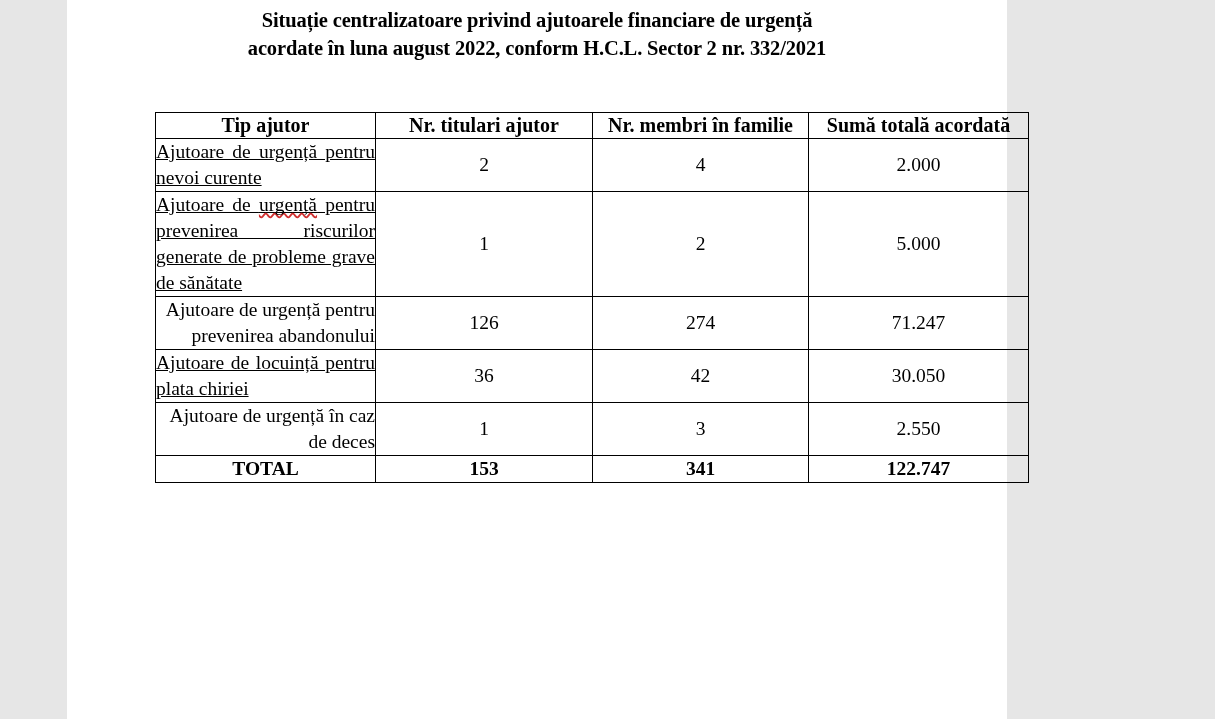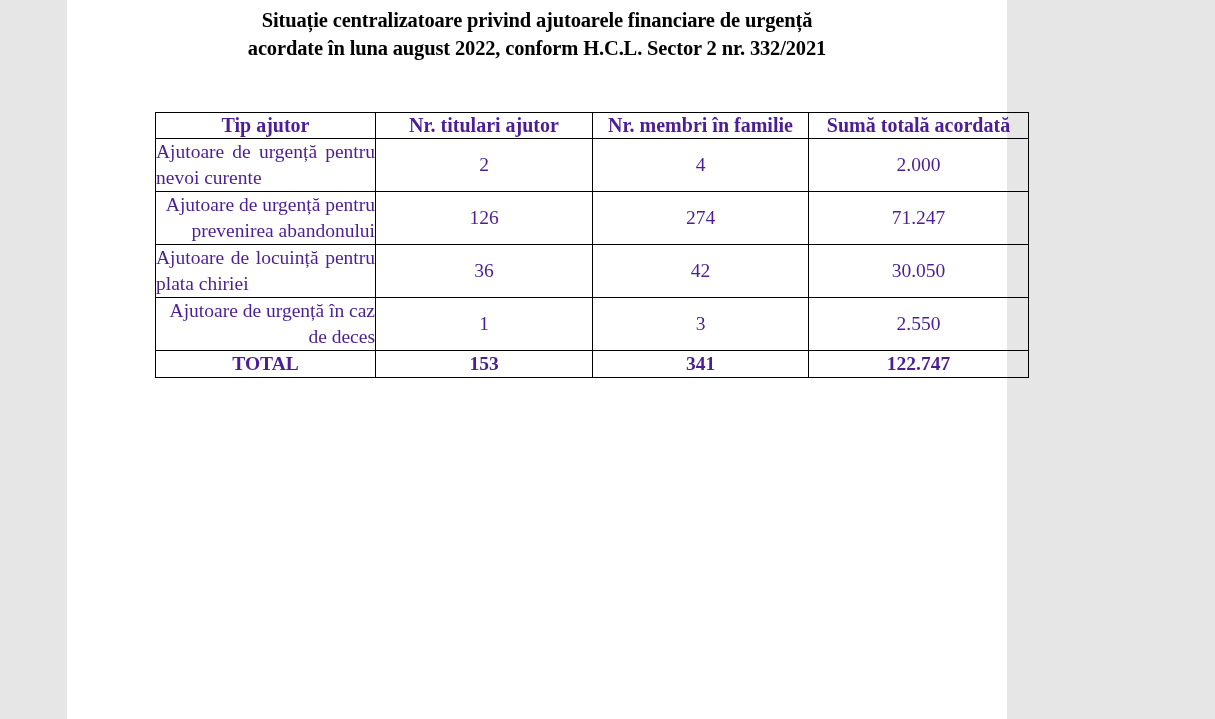--- a/index.html
+++ b/index.html
@@ -39,41 +39,41 @@
     left: 88px;
     top: 112px;
     width: 873px;
     border-collapse: collapse;
     table-layout: fixed;
   }
   #doc-table td, #doc-table th {
     border: 1.2px solid #000000;
     padding: 0;
     vertical-align: middle;
-    color: #4c1d95;
+    color: #000000;
   }
   col.c1 { width: 220px; }
   col.c2 { width: 217px; }
   col.c3 { width: 216px; }
   col.c4 { width: 220px; }
 
   .hcell {
     text-align: center;
     font-weight: bold;
     font-size: 20px;
     line-height: 25px;
     padding: 8px 6px;
   }
   .type-cell {
     font-size: 19.5px;
     line-height: 26px;
     padding: 6px 9px 7px 11px;
     vertical-align: top;
   }
-  .type-cell.justify { text-align: justify; text-align-last: left; }
+  .type-cell.justify { text-align: justify; text-align-last: left; text-decoration: underline; }
   .type-cell.left { text-align: right; }
   .num-cell {
     text-align: center;
     font-size: 19.5px;
     line-height: 26px;
     padding: 4px 6px;
   }
   .total-label {
     font-size: 19.5px;
     font-weight: bold;
@@ -120,20 +120,26 @@
       </tr>
     </thead>
     <tbody id="table-body">
         <tr>
           <td class="type-cell justify">Ajutoare de urgență pentru nevoi curente</td>
           <td class="num-cell">2</td>
           <td class="num-cell">4</td>
           <td class="num-cell">2.000</td>
         </tr>
         <tr>
+          <td class="type-cell justify">Ajutoare de <span class="spell-error">urgență</span> pentru prevenirea riscurilor generate de probleme grave de sănătate</td>
+          <td class="num-cell">1</td>
+          <td class="num-cell">2</td>
+          <td class="num-cell">5.000</td>
+        </tr>
+        <tr>
           <td class="type-cell left">Ajutoare de urgență pentru prevenirea abandonului</td>
           <td class="num-cell">126</td>
           <td class="num-cell">274</td>
           <td class="num-cell">71.247</td>
         </tr>
         <tr>
           <td class="type-cell justify">Ajutoare de locuință pentru plata chiriei</td>
           <td class="num-cell">36</td>
           <td class="num-cell">42</td>
           <td class="num-cell">30.050</td>

